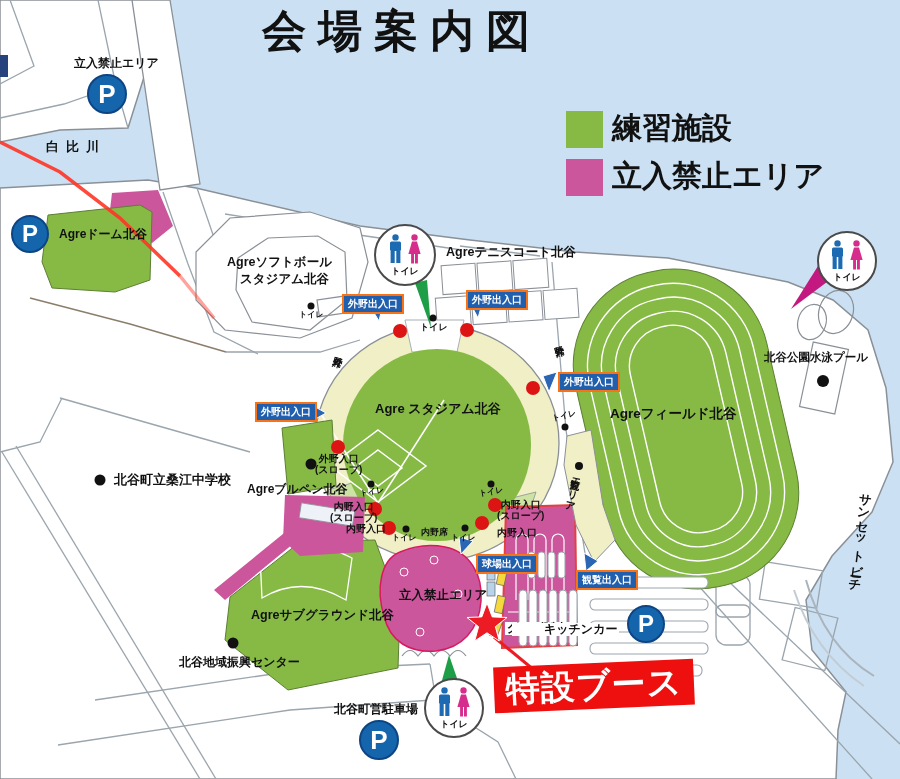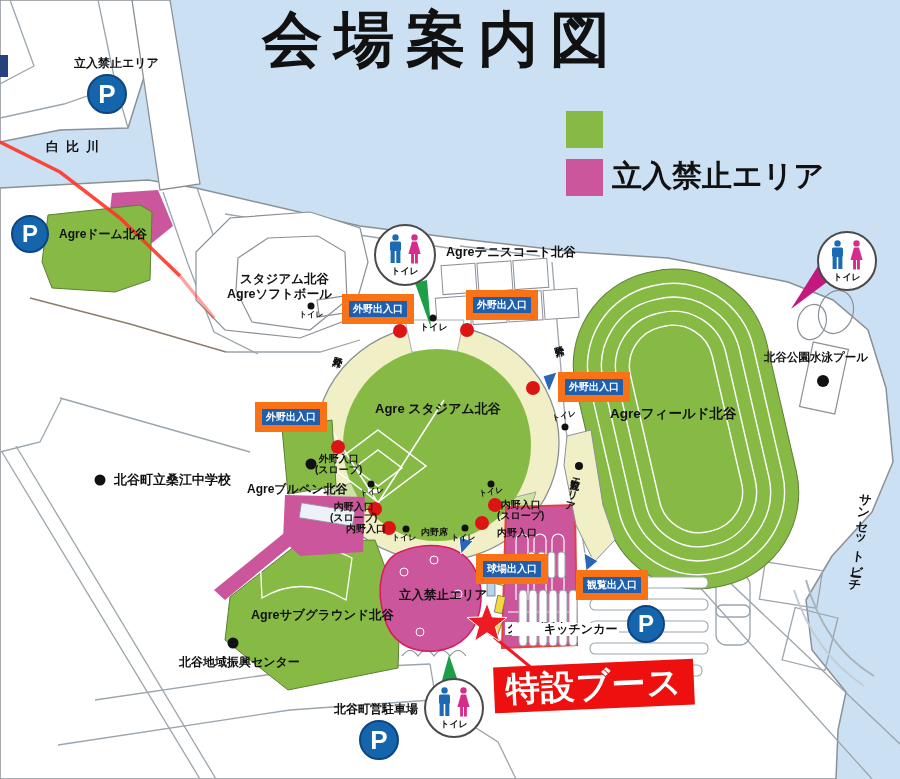--- a/index.html
+++ b/index.html
@@ -2,21 +2,21 @@
 <html><head>
 <meta charset="utf-8">
 <style>
   html,body{margin:0;padding:0;background:#e8e8e8;}
   .map{position:relative;width:900px;height:779px;background:#cbe1f3;overflow:hidden;
        font-family:"Liberation Sans","DejaVu Sans",sans-serif;}
   .map svg.base{position:absolute;left:0;top:0;}
   .lbl{position:absolute;font-weight:bold;color:#111;white-space:nowrap;line-height:1.05;}
   .vt{writing-mode:vertical-rl;text-orientation:mixed;}
   .gate{position:absolute;background:#1f5fae;color:#fff;font-size:10px;font-weight:bold;
-        padding:1px 4px;white-space:nowrap;border:7px solid #f97316;z-index:6;}
+        padding:1px 4px;white-space:nowrap;border:2px solid #f97316;z-index:6;}
   .pcircle{position:absolute;background:#1565ad;border:2px solid #0d4584;color:#fff;
            font-weight:bold;border-radius:50%;display:flex;align-items:center;
            justify-content:center;z-index:6;}
   .toilet{position:absolute;background:#fff;border:2px solid #4a4a4a;border-radius:50%;
           display:flex;flex-direction:column;align-items:center;justify-content:center;z-index:7;}
   .toilet .ppl{display:flex;align-items:flex-end;gap:3px;margin-top:2px;}
   .toilet .tl{font-size:9px;font-weight:bold;color:#111;margin-top:1px;}
   .legend-swatch{position:absolute;width:37px;height:37px;z-index:5;}
   .banner{position:absolute;left:494px;top:663px;width:200px;height:46px;background:#ee0f0f;
           display:flex;align-items:center;justify-content:center;transform:rotate(-2.5deg);
@@ -206,29 +206,30 @@
     <circle cx="406" cy="529" r="3.5"></circle>
         <circle cx="465" cy="528" r="3.5"></circle>
     <circle cx="565" cy="427" r="3.5"></circle>
         <circle cx="579" cy="466" r="4"></circle>
   </g>
 
   <line x1="494" y1="637" x2="557" y2="689" stroke="#ed1c24" stroke-width="3"></line>
   <path d="M487,603 L492.2,616.9 L507,617.5 L495.4,626.7 L499.3,641 L487,632.8 L474.7,641 L478.6,626.7 L467,617.5 L481.8,616.9 Z" fill="#ed1c24" stroke="#ffffff" stroke-width="1"></path>
 </svg>
 
-<div class="lbl" style="left:262px;top:8px;font-size:60px;letter-spacing:12px;z-index:5;">会場案内図</div>
+<div class="lbl" style="left:262px;top:8px;font-size:44px;letter-spacing:12px;z-index:5;">会場案内図</div>
 <div class="legend-swatch" style="left:566px;top:111px;background:#86ba45;"></div>
+<div class="lbl" style="left:612px;top:112px;font-size:30px;z-index:5;">練習施設</div>
 <div class="legend-swatch" style="left:566px;top:159px;background:#cc569c;"></div>
 <div class="lbl" style="left:612px;top:160px;font-size:30px;z-index:5;">立入禁止エリア</div>
 
 <div class="lbl" style="left:74px;top:57px;font-size:12px;z-index:5;">立入禁止エリア</div>
 <div class="lbl" style="left:46px;top:140px;font-size:13px;letter-spacing:7px;z-index:5;">白比川</div>
 <div class="lbl" style="left:59px;top:228px;font-size:12px;z-index:5;">Agreドーム北谷</div>
-<div class="lbl" style="left:227px;top:256px;font-size:12.5px;z-index:5;margin-top:32px;">Agreソフトボール</div>
+<div class="lbl" style="left:227px;top:256px;font-size:12.5px;z-index:5;">Agreソフトボール</div>
 <div class="lbl" style="left:240px;top:273px;font-size:12.5px;z-index:5;">スタジアム北谷</div>
 <div class="lbl" style="left:446px;top:246px;font-size:12.5px;z-index:5;">Agreテニスコート北谷</div>
 <div class="lbl" style="left:375px;top:402px;font-size:13px;z-index:5;">Agre スタジアム北谷</div>
 <div class="lbl" style="left:610px;top:407px;font-size:13.5px;z-index:5;">Agreフィールド北谷</div>
 <div class="lbl" style="left:764px;top:351px;font-size:11.5px;z-index:5;">北谷公園水泳プール</div>
 <div class="lbl vt" style="left:860px;top:484px;font-size:12.5px;transform:rotate(7deg);transform-origin:0 0;z-index:5;">サンセットビーチ</div>
 <div class="lbl" style="left:114px;top:473px;font-size:13px;z-index:5;">北谷町立桑江中学校</div>
 <div class="lbl" style="left:247px;top:483px;font-size:12px;z-index:5;">Agreブルペン北谷</div>
 <div class="lbl" style="left:251px;top:609px;font-size:12.5px;z-index:5;">Agreサブグラウンド北谷</div>
 <div class="lbl" style="left:179px;top:656px;font-size:12px;z-index:5;">北谷地域振興センター</div>

